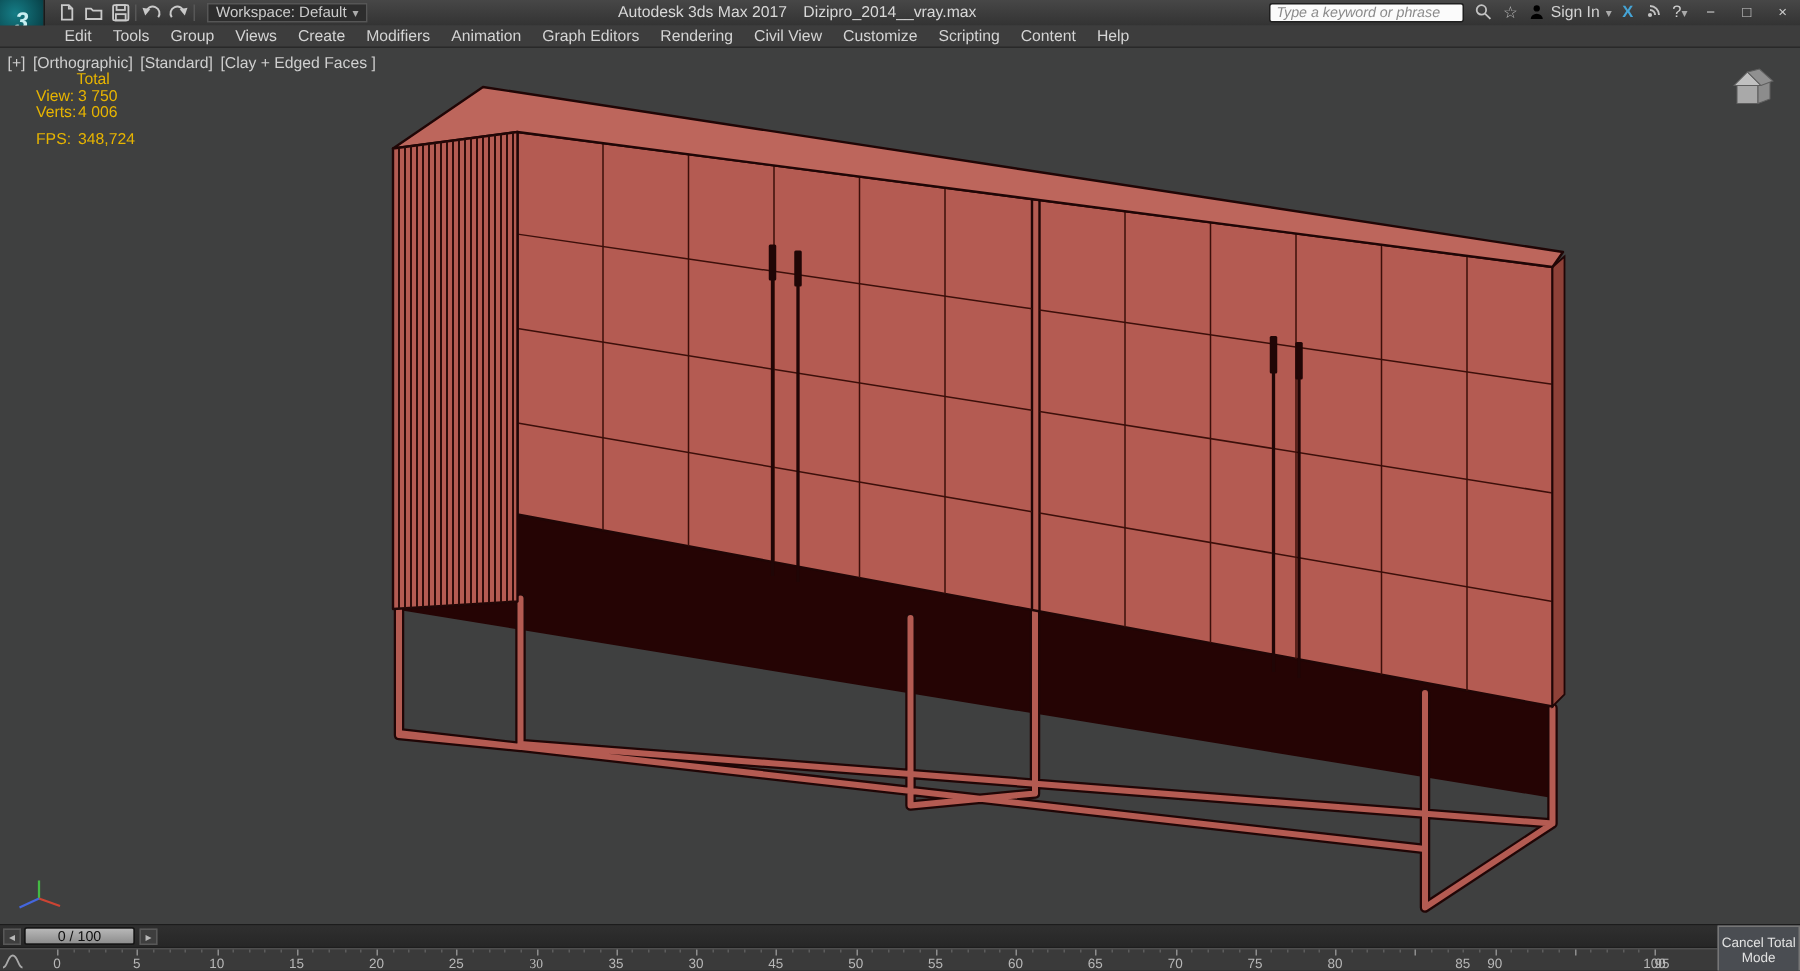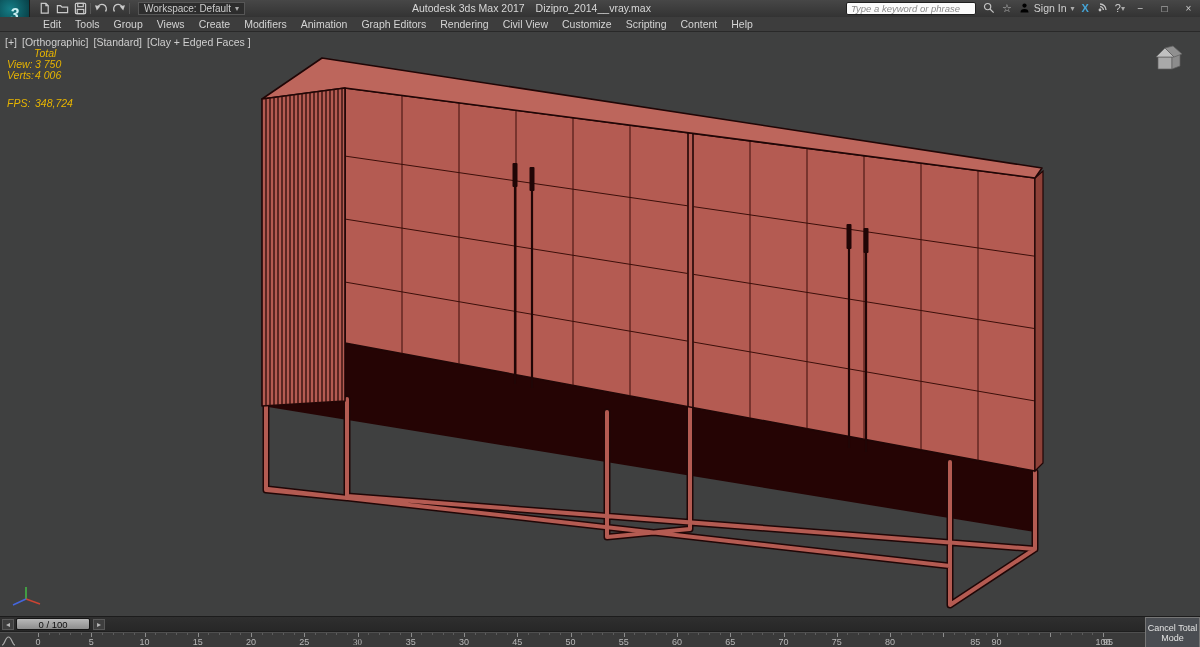--- a/index.html
+++ b/index.html
@@ -42,25 +42,25 @@
     display:flex; align-items:center; padding-left:36px; font-size:10.5px; color:#d4d4d4; z-index:5; }
   .menu-item { padding:0 7px; cursor:pointer; }
 
   
   .viewport { position:absolute; top:32px; left:0; width:1200px; height:584px;
     background:var(--viewport-bg,#3f4040); overflow:hidden; }
   #scene { position:absolute; left:0; top:0; }
   .vplabel { position:absolute; left:5px; top:4px; display:flex; gap:5px;
     font-size:10.5px; color:#cfcfcf; }
   .vpseg { cursor:pointer; }
-  .stats { position:absolute; left:7px; top:16px; font-size:10.5px; line-height:11px;
-    color:var(--stats-text,#e7b400);font-style:italic; }
+  .stats { position:absolute; left:24px; top:16px; font-size:10.5px; line-height:11px;
+    color:var(--stats-text,#e7b400); }
   .stat-total { margin-left:27px; }
   .stat-row .sl { display:inline-block; width:28px; }
-  .fps-row { margin-top:17px; }
+  .fps-row { margin-top:7px; }
   .viewcube-home { position:absolute; right:12px; top:12px; cursor:pointer; }
   .axis-tripod { position:absolute; left:6px; bottom:5px; }
 
   
   .face { fill:var(--model-fill,#b45b52); stroke:var(--model-edge,#200606); stroke-width:1.6; stroke-linejoin:round; }
   .face-light { fill:var(--model-fill-light,#bd665c); stroke:var(--model-edge,#200606); stroke-width:1.6; stroke-linejoin:round; }
   .face-dark { fill:var(--model-fill-dark,#8e4138); stroke:var(--model-edge,#200606); stroke-width:1.2; }
   .frame-outline { fill:none; stroke:var(--model-edge,#200606); stroke-width:7; stroke-linejoin:round; stroke-linecap:round; }
   .frame-fill { fill:none; stroke:var(--model-fill,#b45b52); stroke-width:4; stroke-linejoin:round; stroke-linecap:round; }
   .gridline { stroke:var(--model-grid,#3c0f0a); stroke-width:1; }

